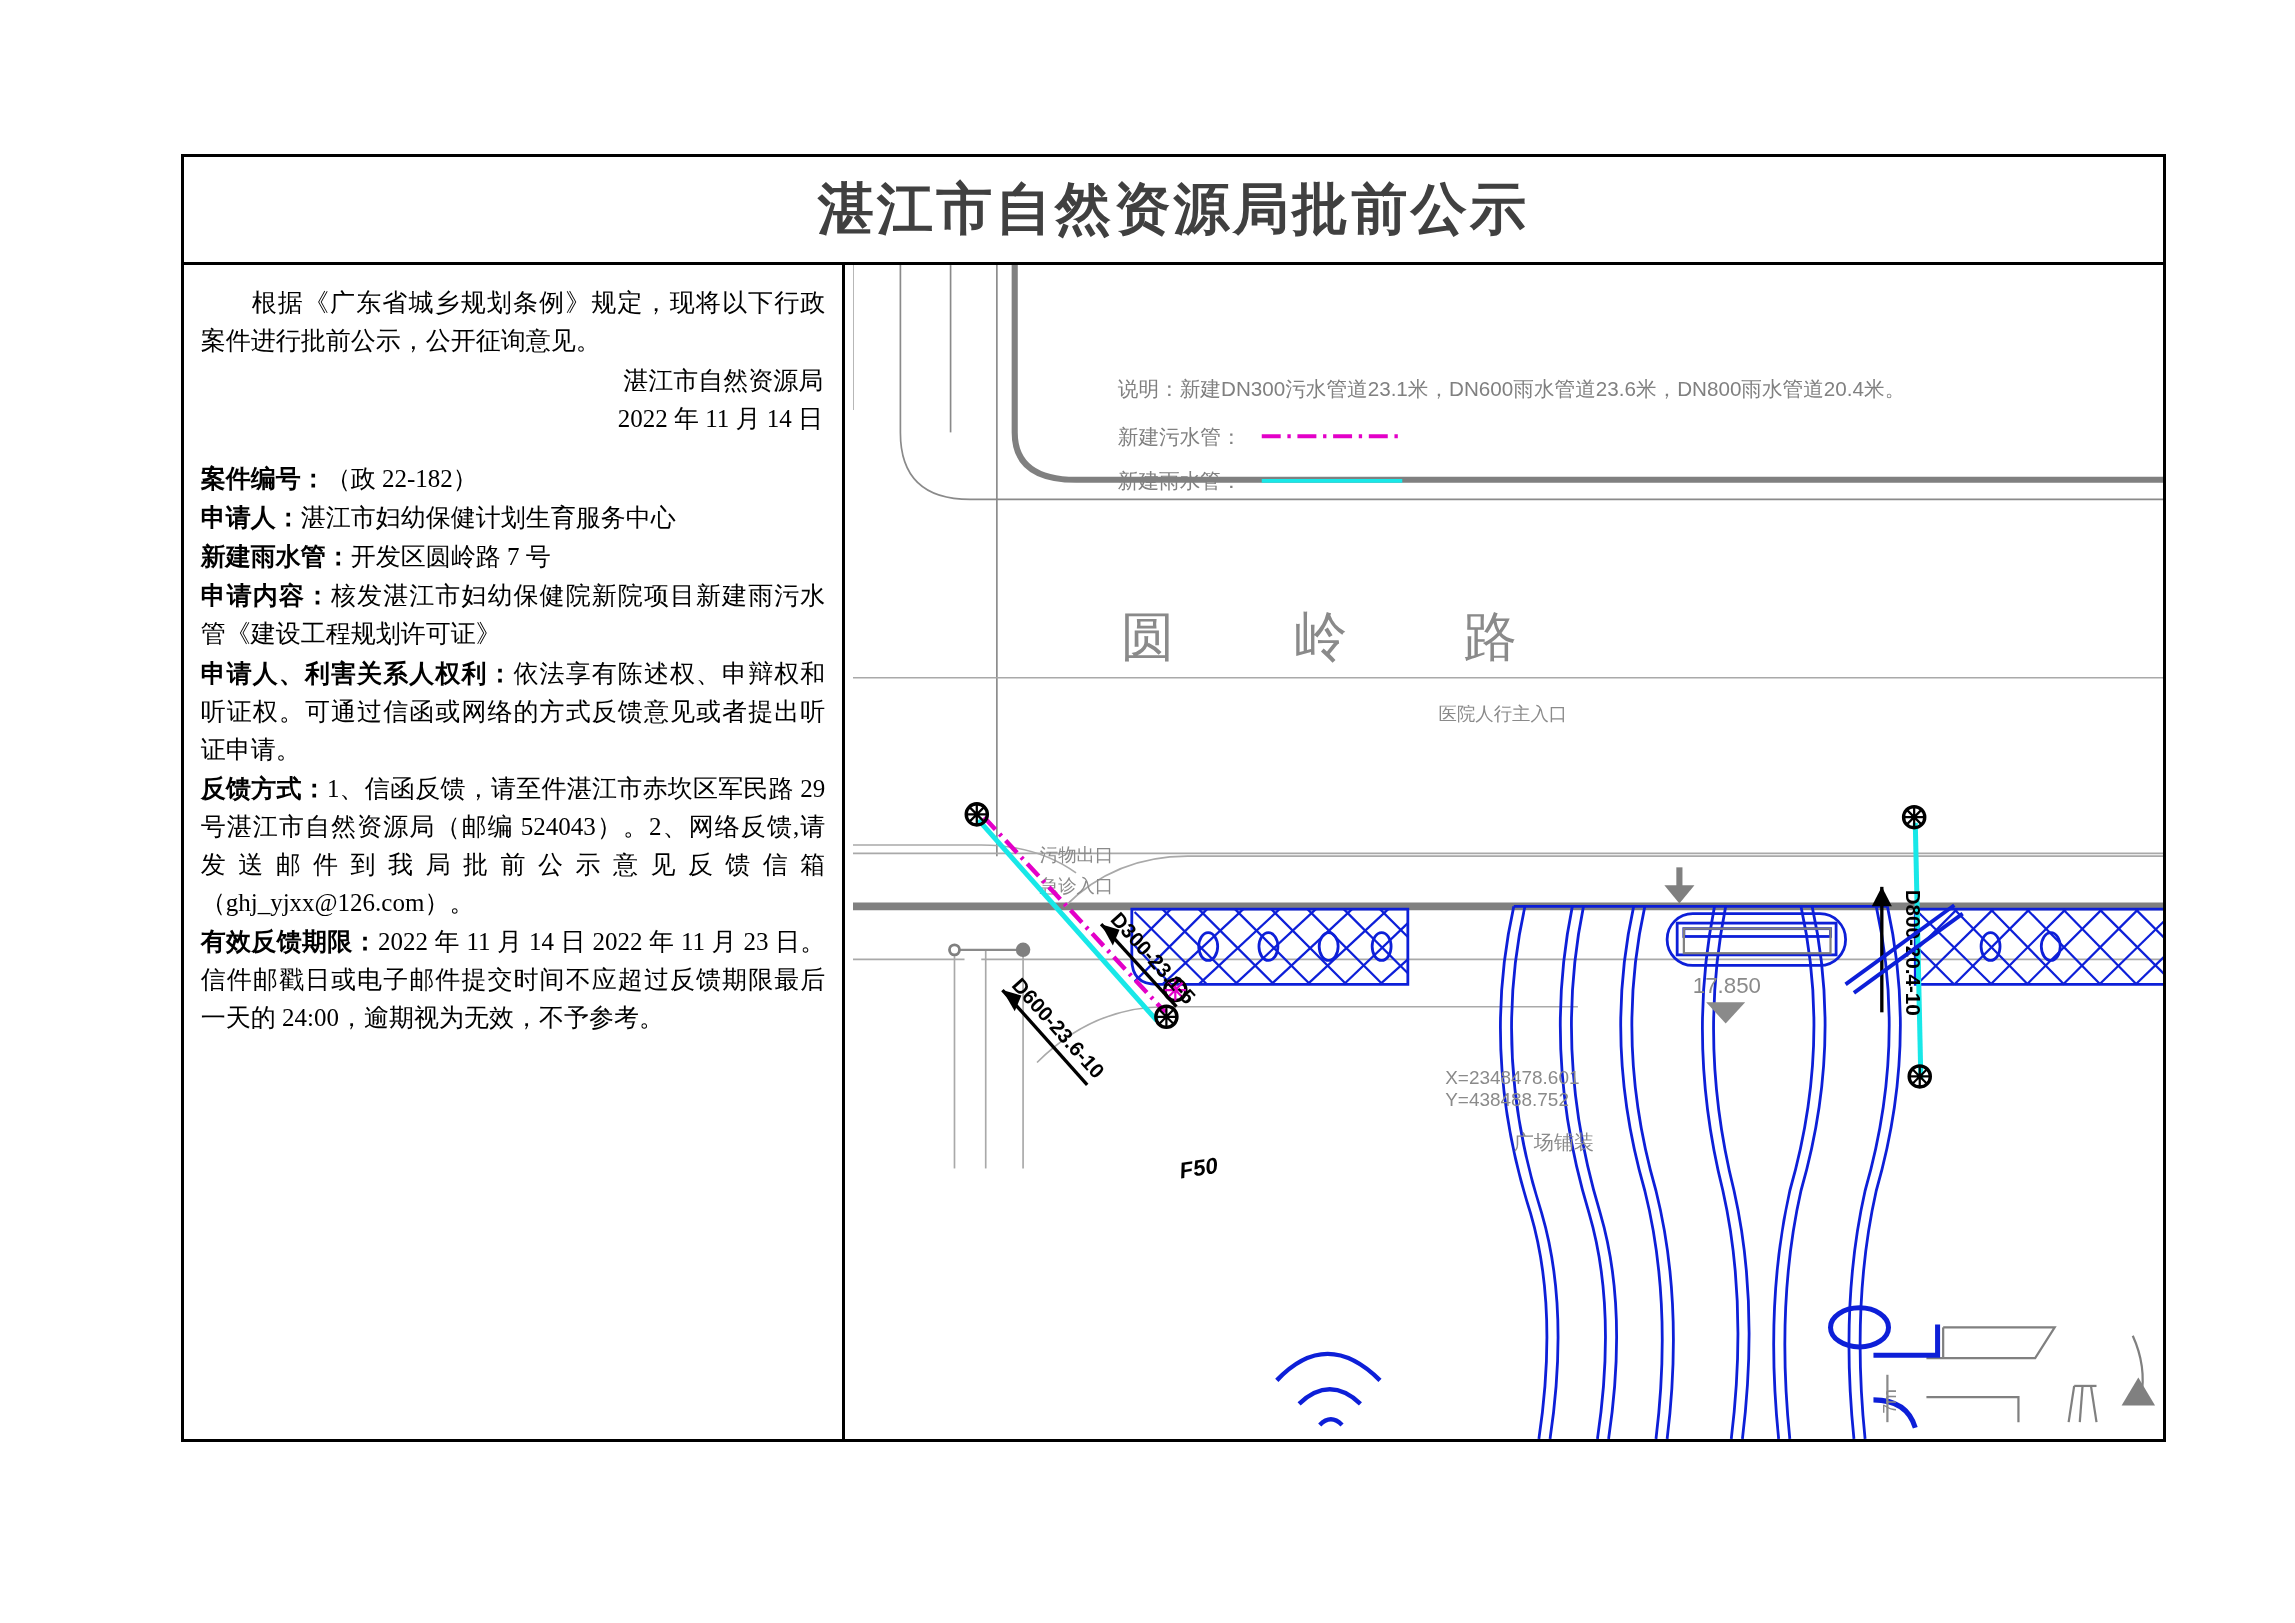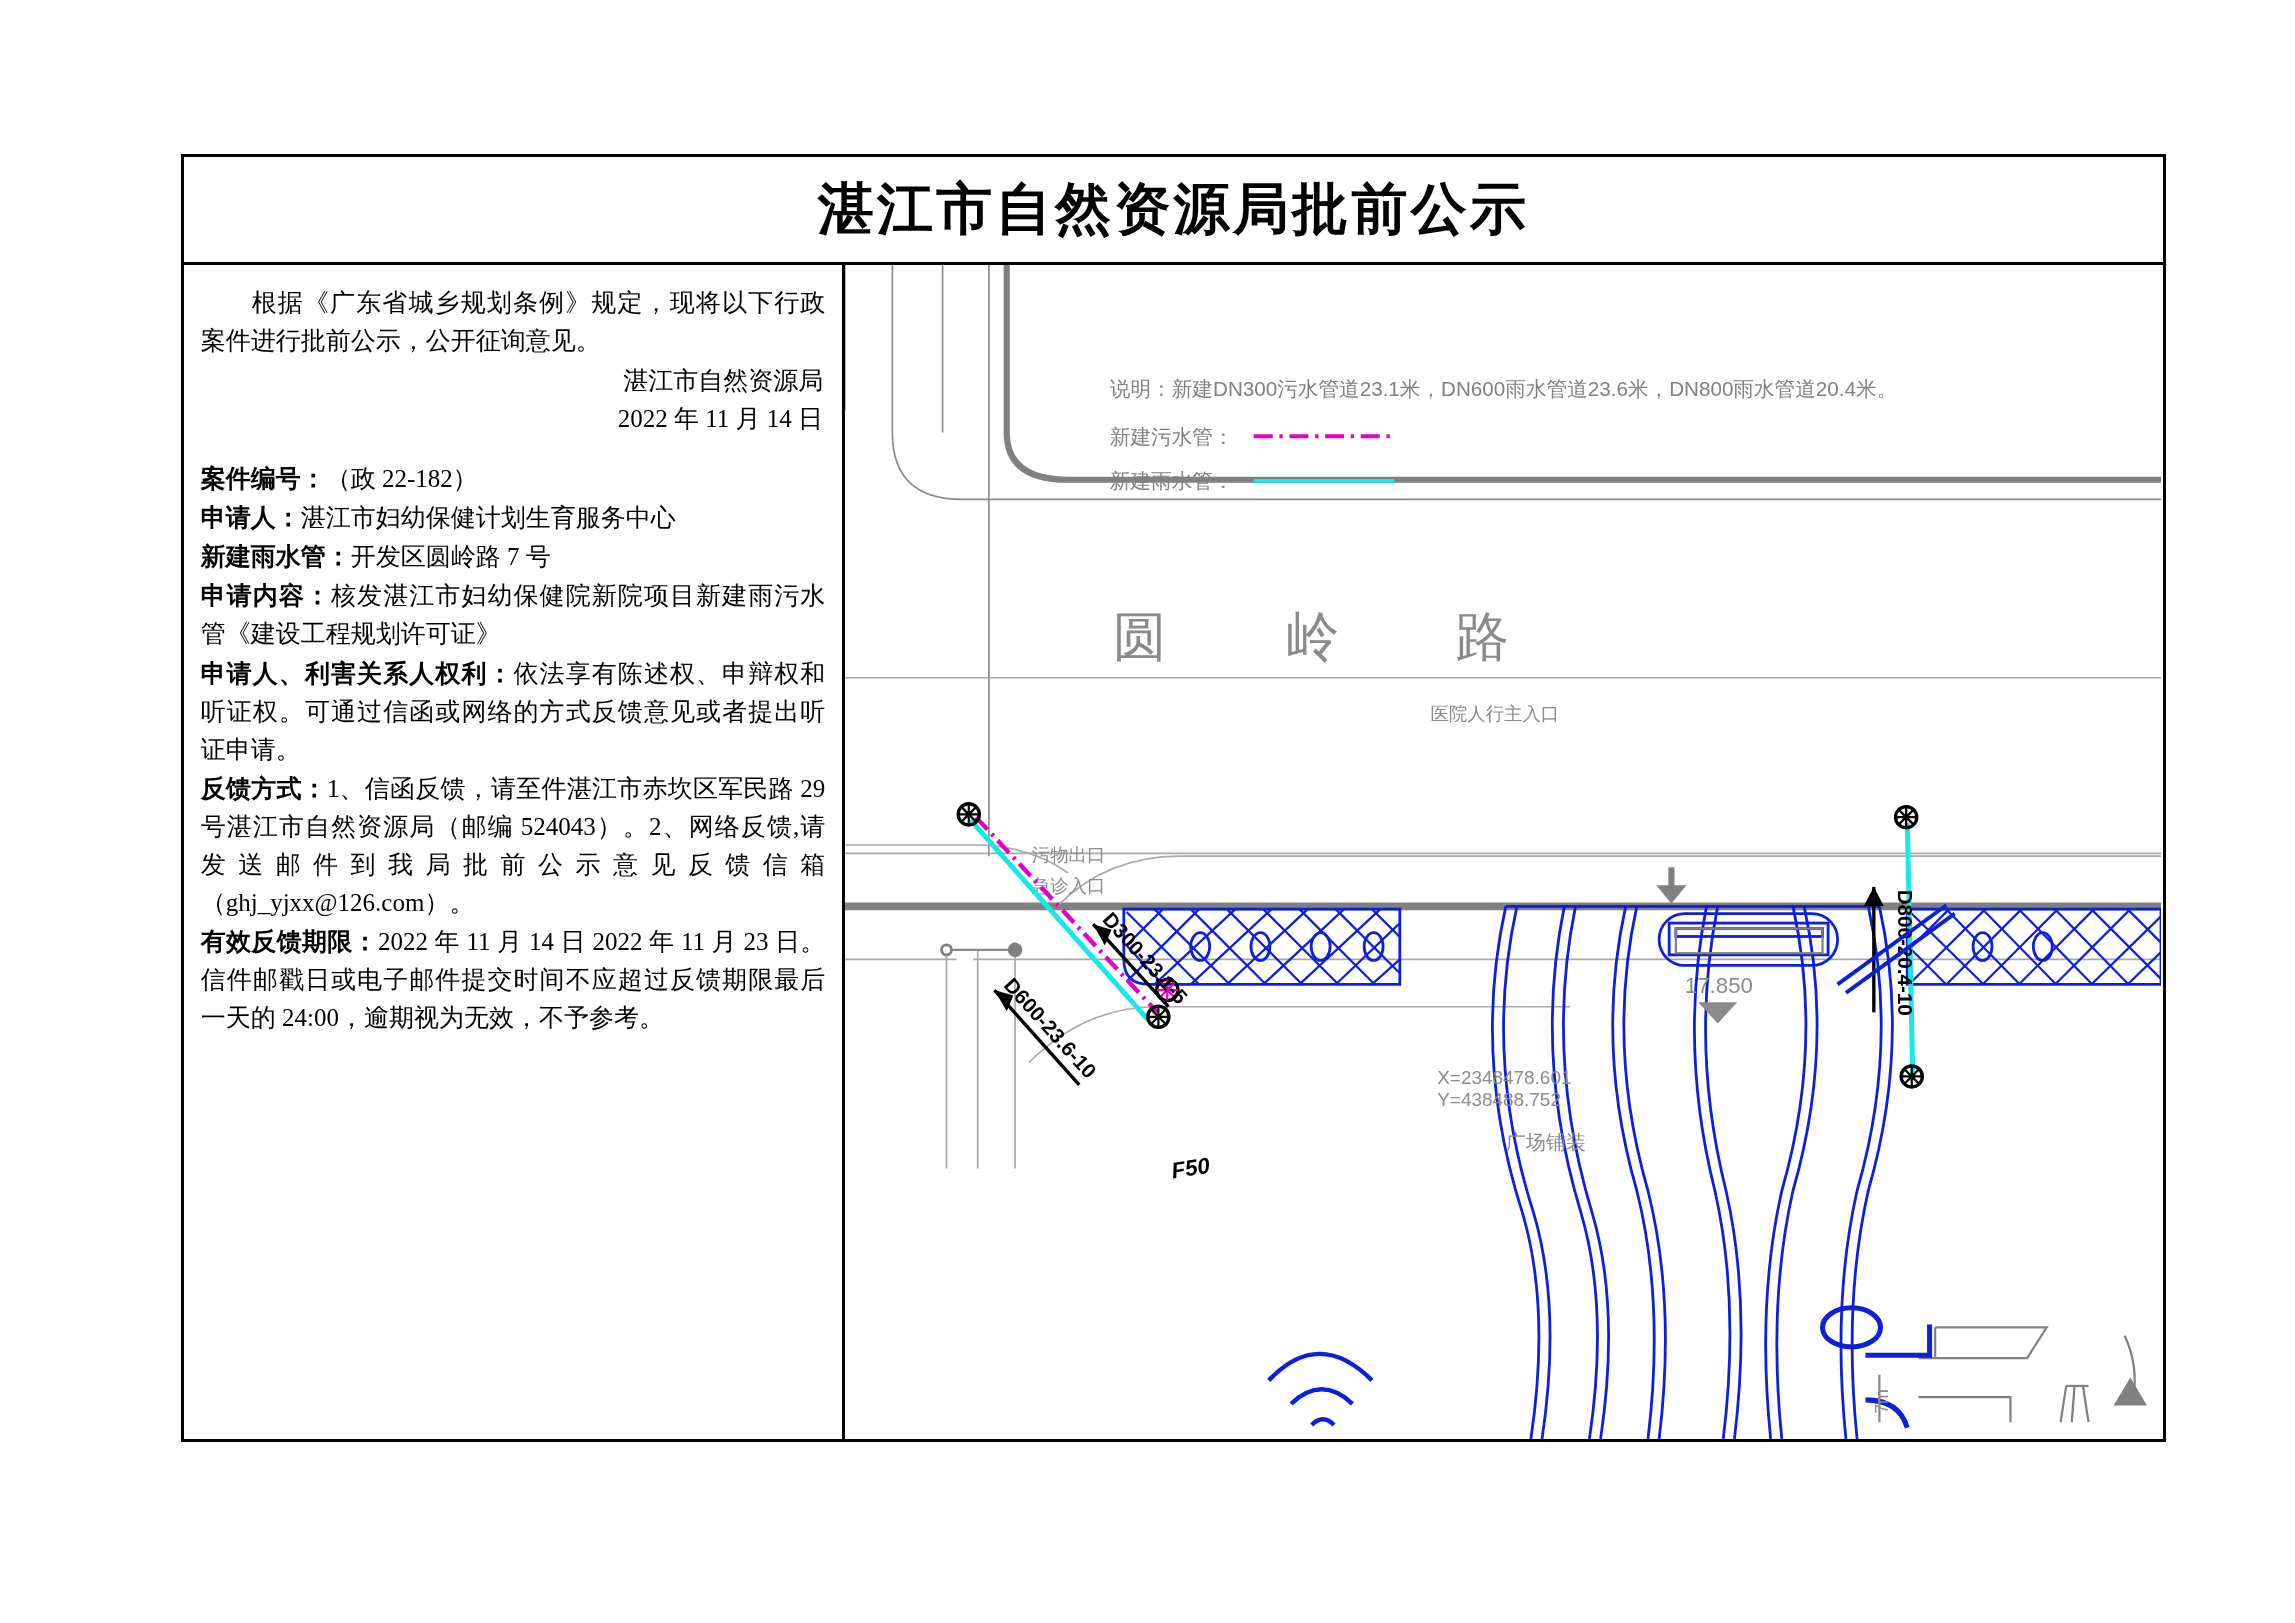--- a/index.html
+++ b/index.html
@@ -8,26 +8,26 @@
   #page{position:relative;width:2295px;height:1623px;background:#fff;overflow:hidden;}
 
   
   #frame{position:absolute;left:181px;top:154px;width:1985px;height:1288px;
          border:3.3px solid #000;box-sizing:border-box;background:#fff;}
 
   
   #title-band{position:absolute;left:0;top:0;width:100%;height:108px;
               border-bottom:3.3px solid #000;box-sizing:border-box;
               display:flex;align-items:center;justify-content:center;}
-  #doc-title{font-size:56px;font-weight:bold;letter-spacing:3.3px;color:#000000;
+  #doc-title{font-size:56px;font-weight:bold;letter-spacing:3.3px;color:#404040;
              font-family:"Liberation Serif","DejaVu Serif",serif;white-space:nowrap;}
 
   
   #body-row{position:absolute;left:0;top:108px;width:100%;height:calc(100% - 108px);
-            display:flex;box-sizing:border-box;}
+            display:flex;box-sizing:border-box;gap:8px;}
   #left-col{width:661px;flex:0 0 661px;border-right:3.3px solid #000;box-sizing:border-box;
             padding:19px 16.7px 0 16.7px;position:relative;}
   #right-col{flex:1 1 auto;position:relative;overflow:hidden;background:#fff;}
 
   
   .ptxt{font-size:25px;line-height:1.52;color:#000;text-align:justify;
         font-family:"Liberation Serif","DejaVu Serif",serif;margin:0 0 1.1px 0;}
   .ptxt.indent{text-indent:51px;}
   .lbl{font-weight:bold;}
   .blk{margin-bottom:2.2px;}

